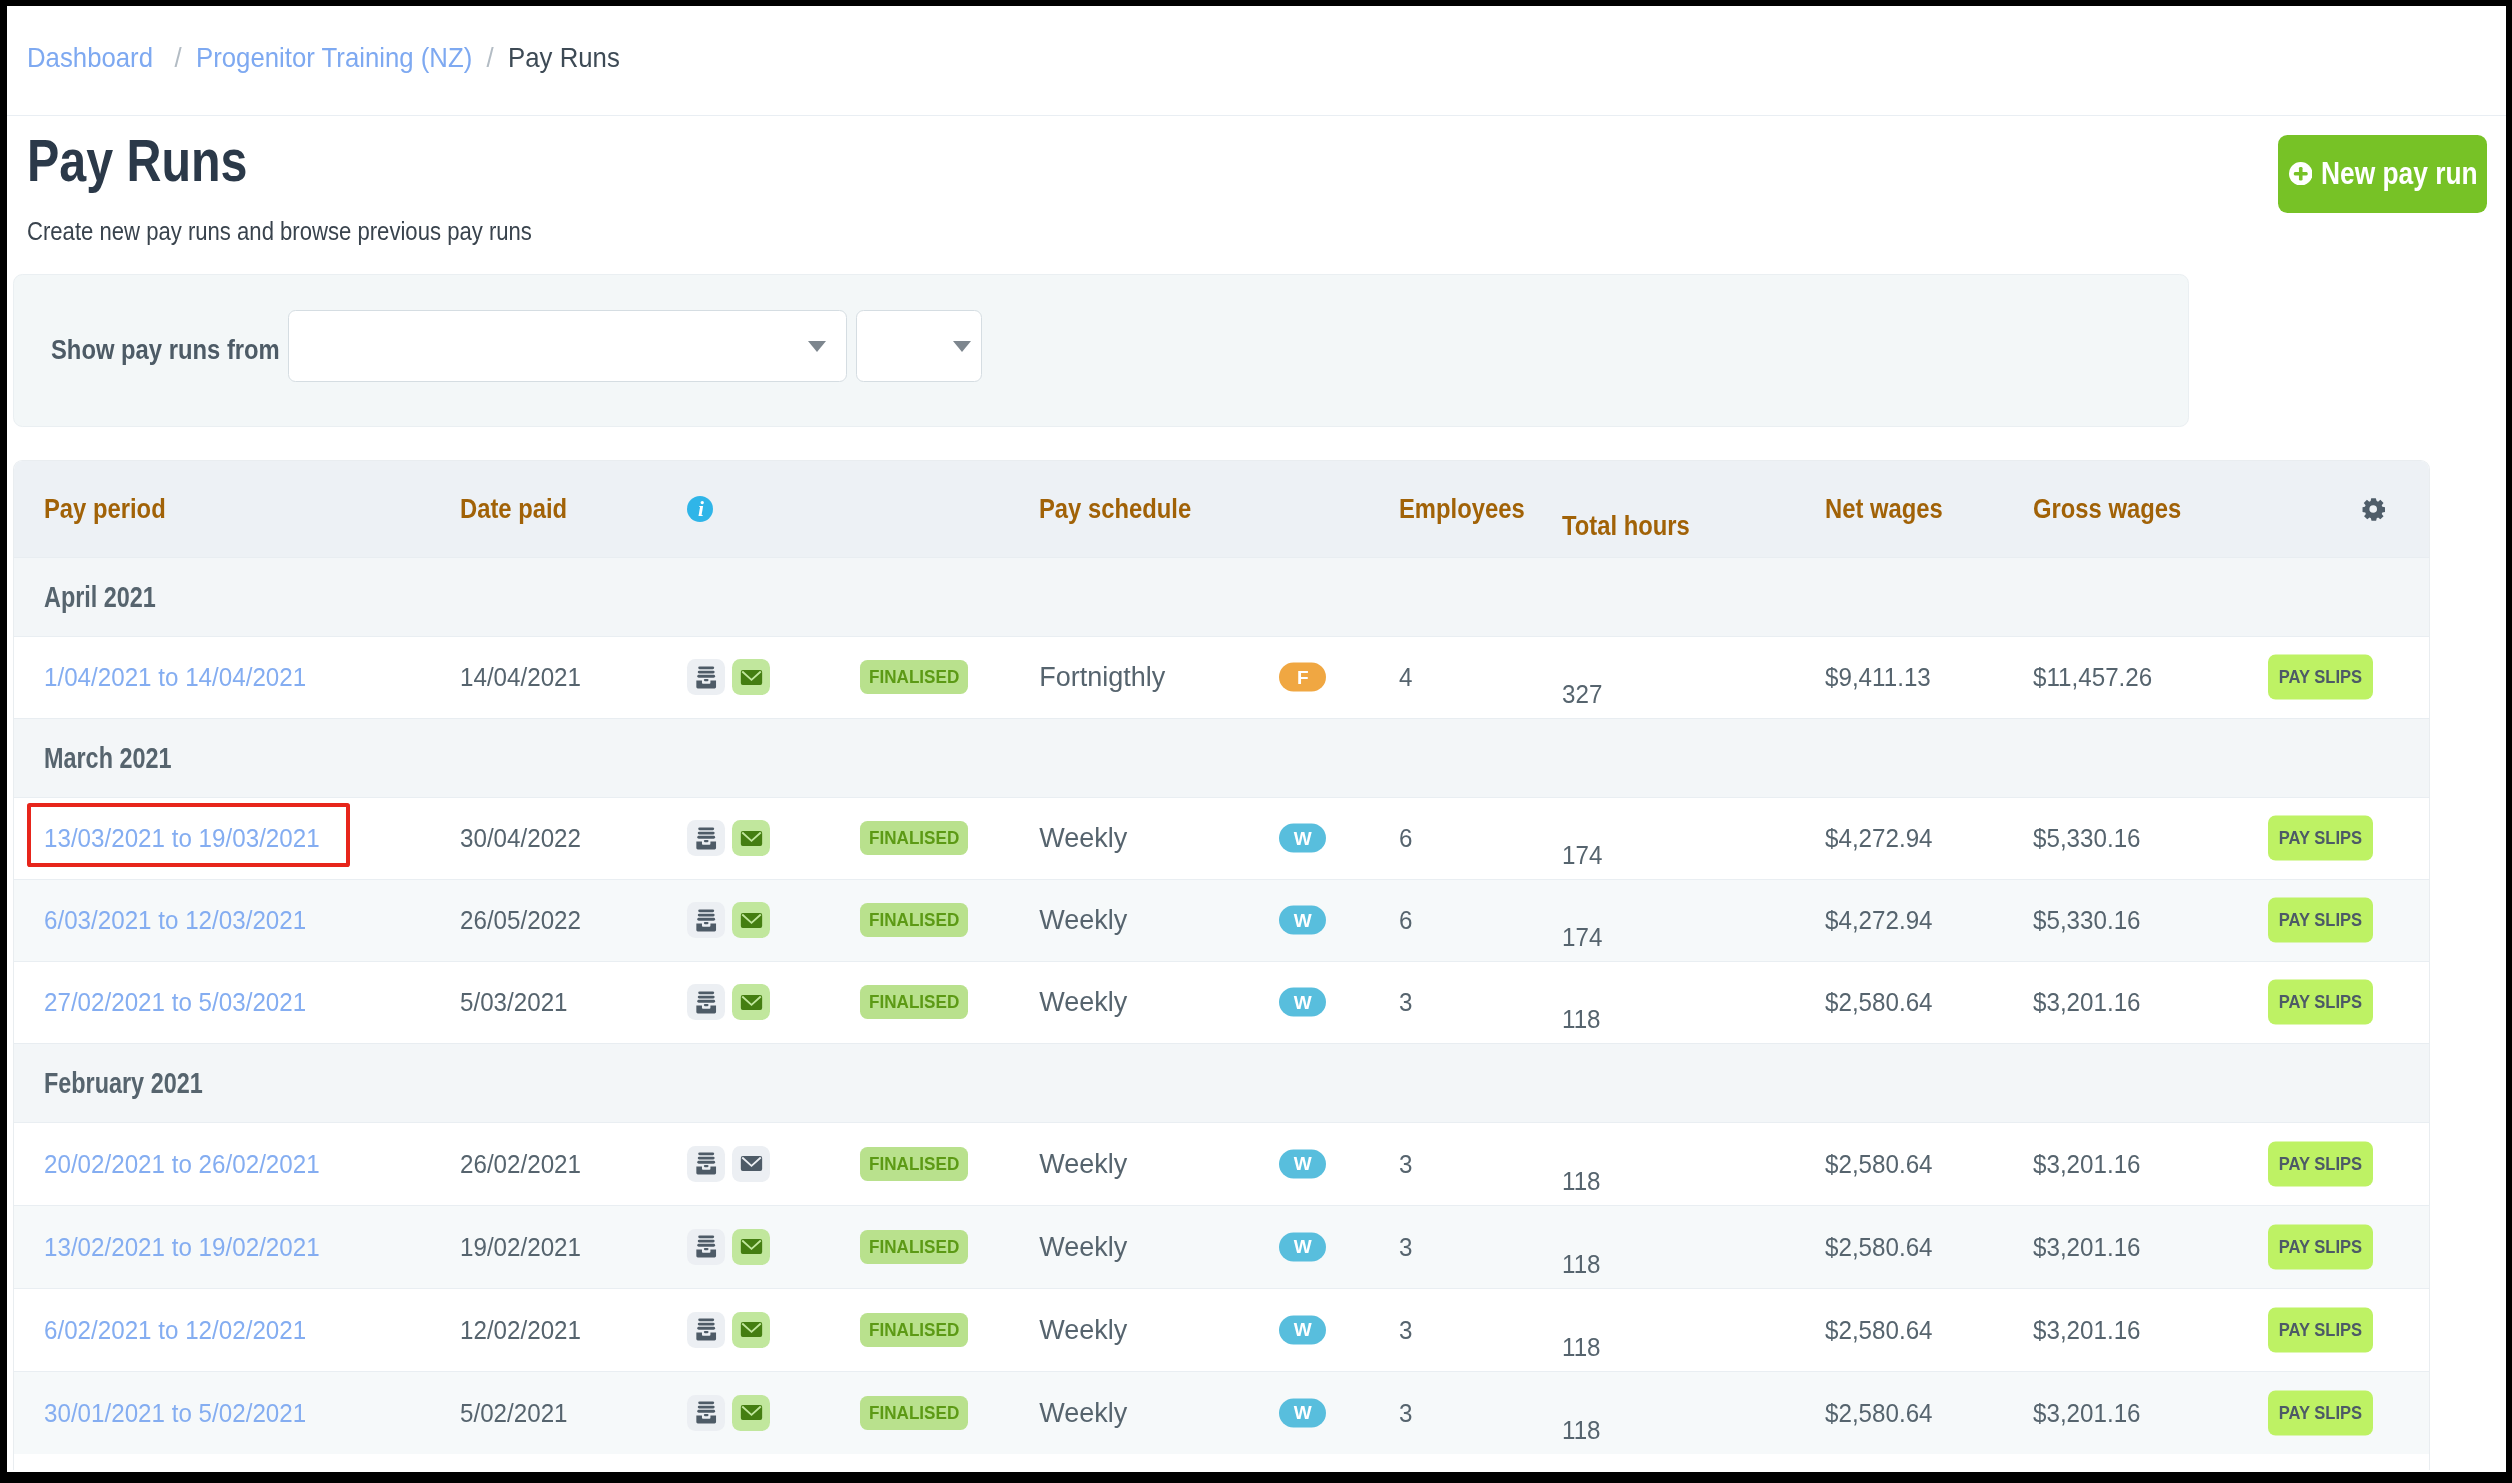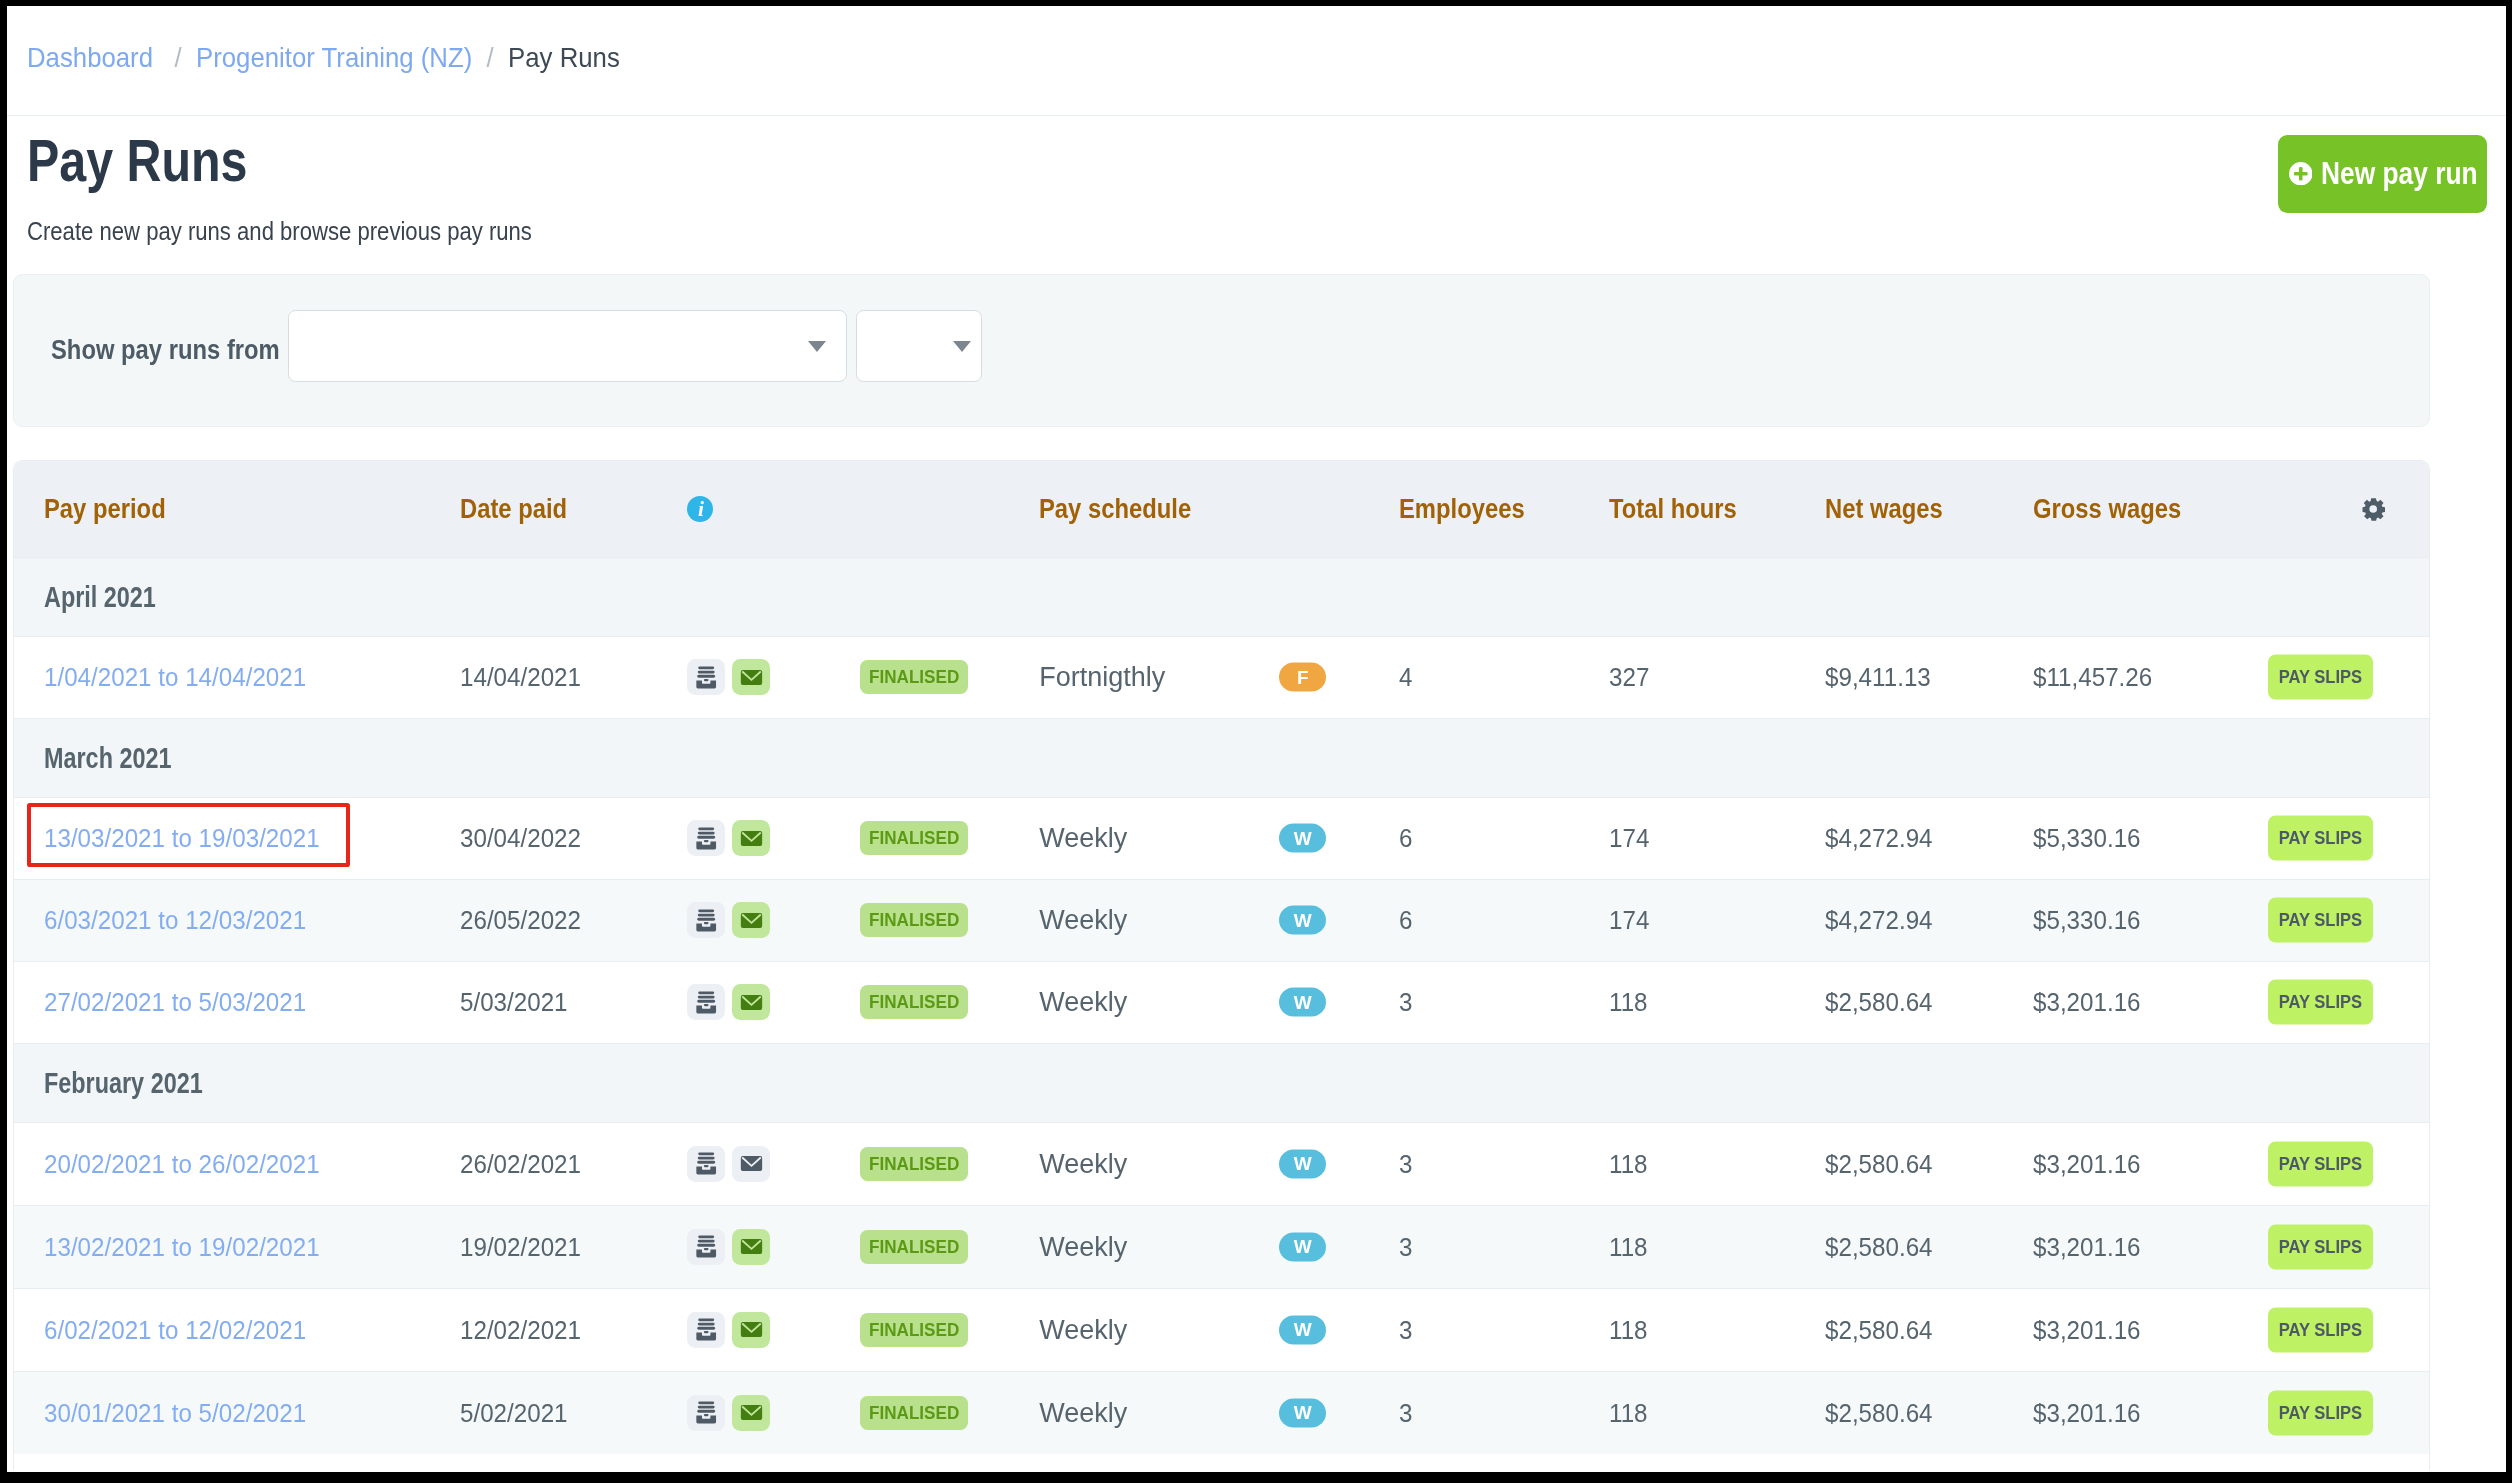--- a/index.html
+++ b/index.html
@@ -20,21 +20,21 @@
 .h1 .t { transform:scaleX(0.82); }
 .sub { position:absolute; left:20px; top:210px; font-size:26px; color:#39434d; }
 .sub .t { transform:scaleX(0.85); }
 
 
 .newrun { position:absolute; left:2271px; top:129px; width:209px; height:78px; background:#77c226; border-radius:9.4px; display:flex; align-items:center; justify-content:flex-start; padding-left:11.3px; color:#fff; font-size:31px; font-weight:bold; }
 .newrun svg { margin-right:8.4px; flex:none; }
 .newrun .tc { transform:scaleX(0.85); transform-origin:0 50%; }
 
 
-.filter { position:absolute; left:6.6px; top:268px; width:2417px; height:153px; background:#f3f7f8; border:0.9px solid #eaeff2; border-radius:9.4px; }
+.filter { position:absolute; left:6.6px; top:268px; width:2176px; height:153px; background:#f3f7f8; border:0.9px solid #eaeff2; border-radius:9.4px; }
 .flabel { position:absolute; left:37px; top:0; height:100%; display:flex; align-items:center; font-size:28px; color:#4d5b66; font-weight:bold; }
 .flabel .t { transform:scaleX(0.85); }
 .sel { position:absolute; top:35px; height:72px; background:#fff; border:1.9px solid #d5dde2; border-radius:7.5px; }
 .sel1 { left:274px; width:559px; }
 .sel2 { left:842px; width:126px; }
 .sel2 .caret { right:10.3px; }
 .caret { position:absolute; right:20.6px; top:50%; margin-top:-4.7px; width:0; height:0; border-left:9.4px solid transparent; border-right:9.4px solid transparent; border-top:11.3px solid #7d868e; }
 .manage { position:absolute; left:2173px; top:35px; width:207px; height:74px; background:#f7fafb; border:1.9px solid #dde4e9; border-radius:7.5px; font-size:28px; color:#4d5b66; display:flex; align-items:center; justify-content:center; }
 .manage .tc { transform:scaleX(0.86); }
 
@@ -51,21 +51,21 @@
 .cell { position:absolute; top:50%; transform:translateY(-50%); font-size:26px; color:#56646e; white-space:nowrap; }
 .cell .t { transform:scaleX(0.93); }
 .hcell { font-size:28px; font-weight:bold; color:#a16207; }
 .hcell .t { transform:scaleX(0.85); }
 .c1 { left:30px; }
 .c2 { left:446px; }
 .c3 { left:1025px; }
 .drow .c3 { font-size:27px; }
 .drow .c3 .t { transform:scaleX(1); }
 .c4 { left:1385px; }
-.c5 { left:1595px; }
+.c5 { left:1548px;margin-top:17px; }
 .c6 { left:1811px; }
 .c7 { left:2019px;text-align:right; }
 .pp { color:#84adf1; }
 .tile { position:absolute; top:50%; transform:translateY(-50%); width:38px; height:36px; border-radius:8.4px; background:#eceff3; display:flex; align-items:center; justify-content:center; }
 .t1 { left:673px; }
 .t2 { left:718px; }
 .t2.green { background:#c1e79d; }
 .fin { position:absolute; left:846px; top:50%; transform:translateY(-50%); width:108px; height:34px; background:#b9e18d; border-radius:7.5px; color:#5c9a15; font-size:19px; font-weight:bold; display:flex; align-items:center; justify-content:center; }
 .fin .tc { transform:scaleX(0.9); }
 .pill { position:absolute; left:1265px; top:50%; transform:translateY(-50%); width:47px; height:29px; border-radius:15px; color:#fff; font-size:19px; font-weight:bold; display:flex; align-items:center; justify-content:center; }

